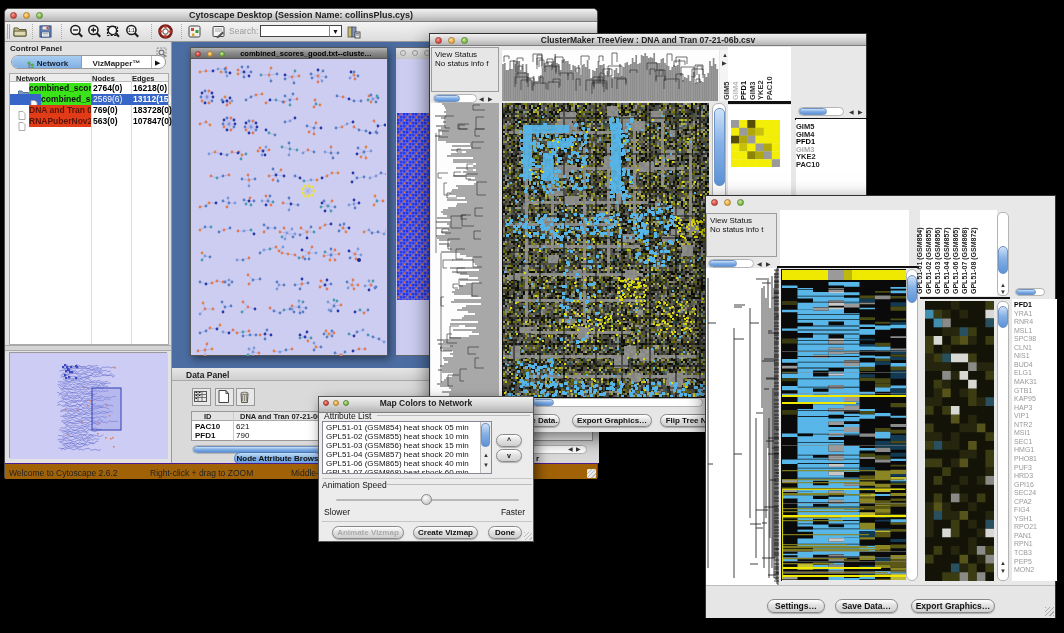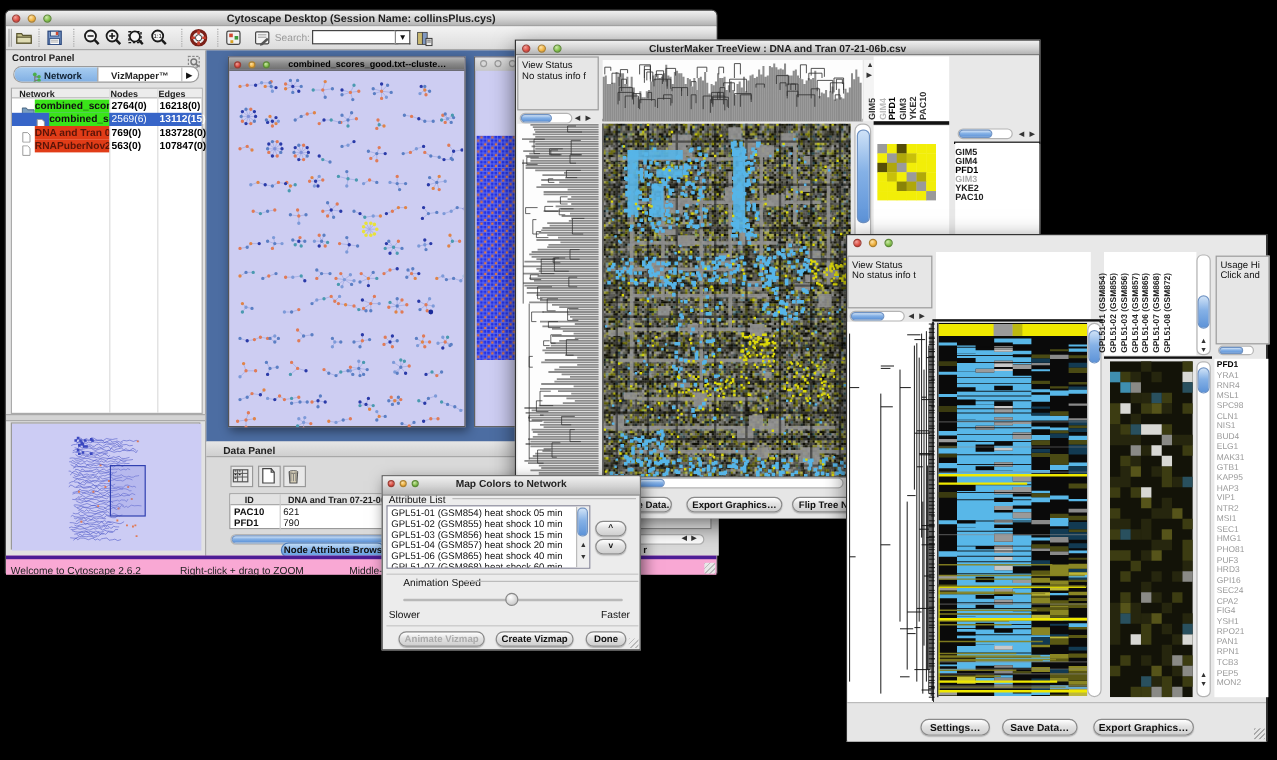--- a/index.html
+++ b/index.html
@@ -247,21 +247,21 @@
         <div class="abs" style="left:44px;top:19px;font-size:8px;color:#111">790</div>
       </div>
       <div class="track" style="left:20px;top:77px;width:395px;height:9px;border-radius:5px"></div>
       <div class="aqua" style="left:21px;top:78px;width:340px;height:7px"></div>
       <div class="sarr" style="left:396px;top:78px">◀</div>
       <div class="sarr" style="left:404px;top:78px">▶</div>
       <div class="abs" style="left:60px;top:89px;width:360px;height:14px"></div>
     </div>
     <div class="abs" style="left:229px;top:443px;width:87px;height:13px;background:linear-gradient(#c3ddf6,#7fb0e8 50%,#66a0e0);border:1px solid #4a7ab8;border-radius:8px;text-align:center;font-size:8px;font-weight:bold;color:#111;line-height:12px;white-space:nowrap;overflow:hidden">Node Attribute Brows</div>
     <div class="abs" style="left:531px;top:445px;font-size:8px;font-weight:bold;color:#111">r</div>
-    <div class="abs" style="left:0;top:454px;width:100%;height:16px;background:#f9a8d4;border-top:3px solid #4c1d95">
+    <div class="abs" style="left:0;top:454px;width:100%;height:16px;background:#a16207;border-top:1px solid #4c1d95">
       <span class="abs" style="left:4px;top:4px;font-size:8.5px;color:#222">Welcome to Cytoscape 2.6.2</span>
       <span class="abs" style="left:145px;top:4px;font-size:8.5px;color:#222">Right-click + drag  to  ZOOM</span>
       <span class="abs" style="left:286px;top:4px;font-size:8.5px;color:#222">Middle-</span>
       <div class="abs" style="right:1px;bottom:1px;width:9px;height:9px;background:repeating-linear-gradient(135deg,#bbb 0 1px,#e8e8e8 1px 3px)"></div>
     </div>
   </div>
 <div class="abs" style="left:395px;top:47px;width:110px;height:309px;background:#cdcdf2;border:1px solid #666">
     <div class="abs" style="left:0;top:0;width:100%;height:11px;background:linear-gradient(#e3e3e3,#c6c6c6)">
       <div class="lt lth" style="left:4px;top:2px;width:6px;height:6px"></div>
       <div class="lt lth" style="left:16px;top:2px;width:6px;height:6px"></div>
@@ -1677,21 +1677,21 @@
       <div class="abs" style="left:3px;top:37px;font-size:8px;color:#111;white-space:nowrap">GPL51-06 (GSM865) heat shock 40 min</div>
       <div class="abs" style="left:3px;top:46px;font-size:8px;color:#111;white-space:nowrap">GPL51-07 (GSM868) heat shock 60 min</div>
       <div class="abs" style="right:0;top:0;width:11px;height:100%;background:#eee;border-left:1px solid #bbb"></div>
       <div class="aqua" style="right:1px;top:1px;width:9px;height:24px;border-radius:4px"></div>
       <div class="sarr" style="right:2px;top:30px">▲</div>
       <div class="sarr" style="right:2px;top:40px">▼</div>
     </div>
     <div class="pill" style="left:177px;top:37px;width:26px;height:13px;font-size:7px;line-height:12px">^</div>
     <div class="pill" style="left:177px;top:52px;width:26px;height:13px;font-size:7px;line-height:12px">v</div>
     <div class="abs" style="left:3px;top:81px;width:210px;height:1px;background:#c6c6c6"></div>
-    <div class="abs" style="left:17px;top:83px;font-size:8.5px;color:#111">Animation Speed</div>
+    <div class="abs" style="left:3px;top:83px;font-size:8.5px;color:#111">Animation Speed</div>
     <div class="abs" style="left:68px;top:87px;width:145px;height:1px;background:#bbb"></div>
     <div class="abs" style="left:17px;top:102px;width:183px;height:2px;background:#b8b8b8;border-radius:1px"></div>
     <div class="abs" style="left:102px;top:97px;width:11px;height:11px;background:radial-gradient(circle at 38% 30%,#fdfdfd,#cfcfcf 70%,#adadad);border:1px solid #888;border-radius:50%"></div>
     <div class="abs" style="left:5px;top:110px;font-size:8.5px;color:#111">Slower</div>
     <div class="abs" style="right:8px;top:110px;font-size:8.5px;color:#111">Faster</div>
     <div class="abs" style="left:3px;top:124px;width:210px;height:1px;background:#c6c6c6"></div>
     <div class="pill" style="left:13px;top:129px;width:72px;height:13px;font-size:8px;line-height:12px;color:#aaa">Animate Vizmap</div>
     <div class="pill" style="left:94px;top:129px;width:65px;height:13px;font-size:8px;line-height:12px">Create Vizmap</div>
     <div class="pill" style="left:169px;top:129px;width:34px;height:13px;font-size:8px;line-height:12px">Done</div>
     <div class="abs" style="right:1px;bottom:1px;width:8px;height:8px;background:repeating-linear-gradient(135deg,#bbb 0 1px,#ececec 1px 3px)"></div>
@@ -1791,20 +1791,19 @@
       <div class="abs" style="left:2px;top:198.7px;font-size:7px;font-weight:normal;color:#999">CPA2</div>
       <div class="abs" style="left:2px;top:207.2px;font-size:7px;font-weight:normal;color:#999">FIG4</div>
       <div class="abs" style="left:2px;top:215.8px;font-size:7px;font-weight:normal;color:#999">YSH1</div>
       <div class="abs" style="left:2px;top:224.3px;font-size:7px;font-weight:normal;color:#999">RPO21</div>
       <div class="abs" style="left:2px;top:232.9px;font-size:7px;font-weight:normal;color:#999">PAN1</div>
       <div class="abs" style="left:2px;top:241.4px;font-size:7px;font-weight:normal;color:#999">RPN1</div>
       <div class="abs" style="left:2px;top:250.0px;font-size:7px;font-weight:normal;color:#999">TCB3</div>
       <div class="abs" style="left:2px;top:258.5px;font-size:7px;font-weight:normal;color:#999">PEP5</div>
       <div class="abs" style="left:2px;top:267.1px;font-size:7px;font-weight:normal;color:#999">MON2</div>
     </div>
-    <div class="gpan" style="left:307px;top:17px;width:45px;height:74px;font-size:8px;line-height:9px;padding:2px 0 0 3px;overflow:hidden;white-space:nowrap">Usage Hi<br>Click and</div>
     <div class="track" style="left:309px;top:92px;width:30px;height:8px"></div>
     <div class="aqua" style="left:310px;top:93px;width:20px;height:6px"></div>
     <div class="abs" style="left:0;top:389px;width:100%;height:33px;background:#e6e6e6;border-top:1px solid #bbb"></div>
     <div class="pill" style="left:61px;top:403px;width:58px;height:14px;font-size:8.5px;line-height:13px">Settings…</div>
     <div class="pill" style="left:129px;top:403px;width:63px;height:14px;font-size:8.5px;line-height:13px">Save Data…</div>
     <div class="pill" style="left:205px;top:403px;width:84px;height:14px;font-size:8.5px;line-height:13px">Export Graphics…</div>
     <div class="abs" style="right:1px;bottom:1px;width:9px;height:9px;background:repeating-linear-gradient(135deg,#aaa 0 1px,#e6e6e6 1px 3px)"></div>
   </div>
 </body></html>

